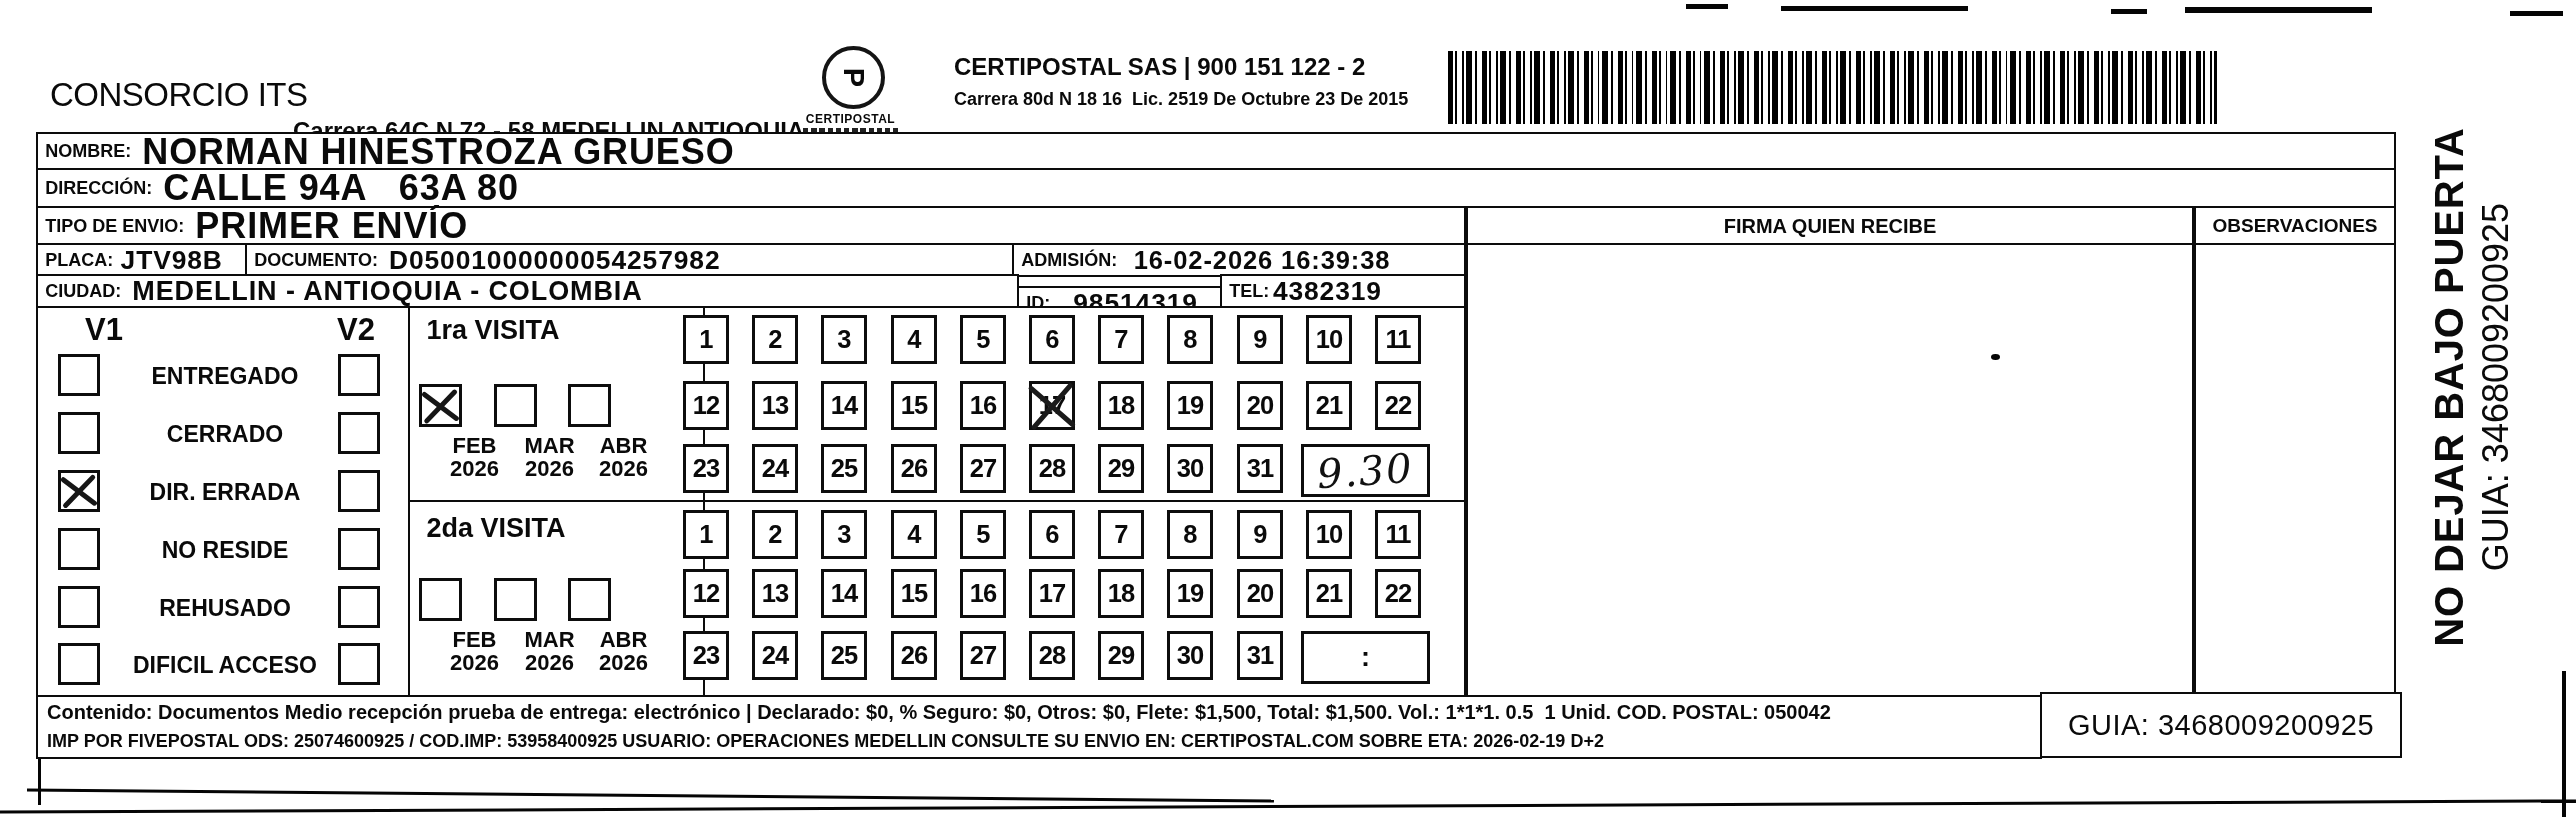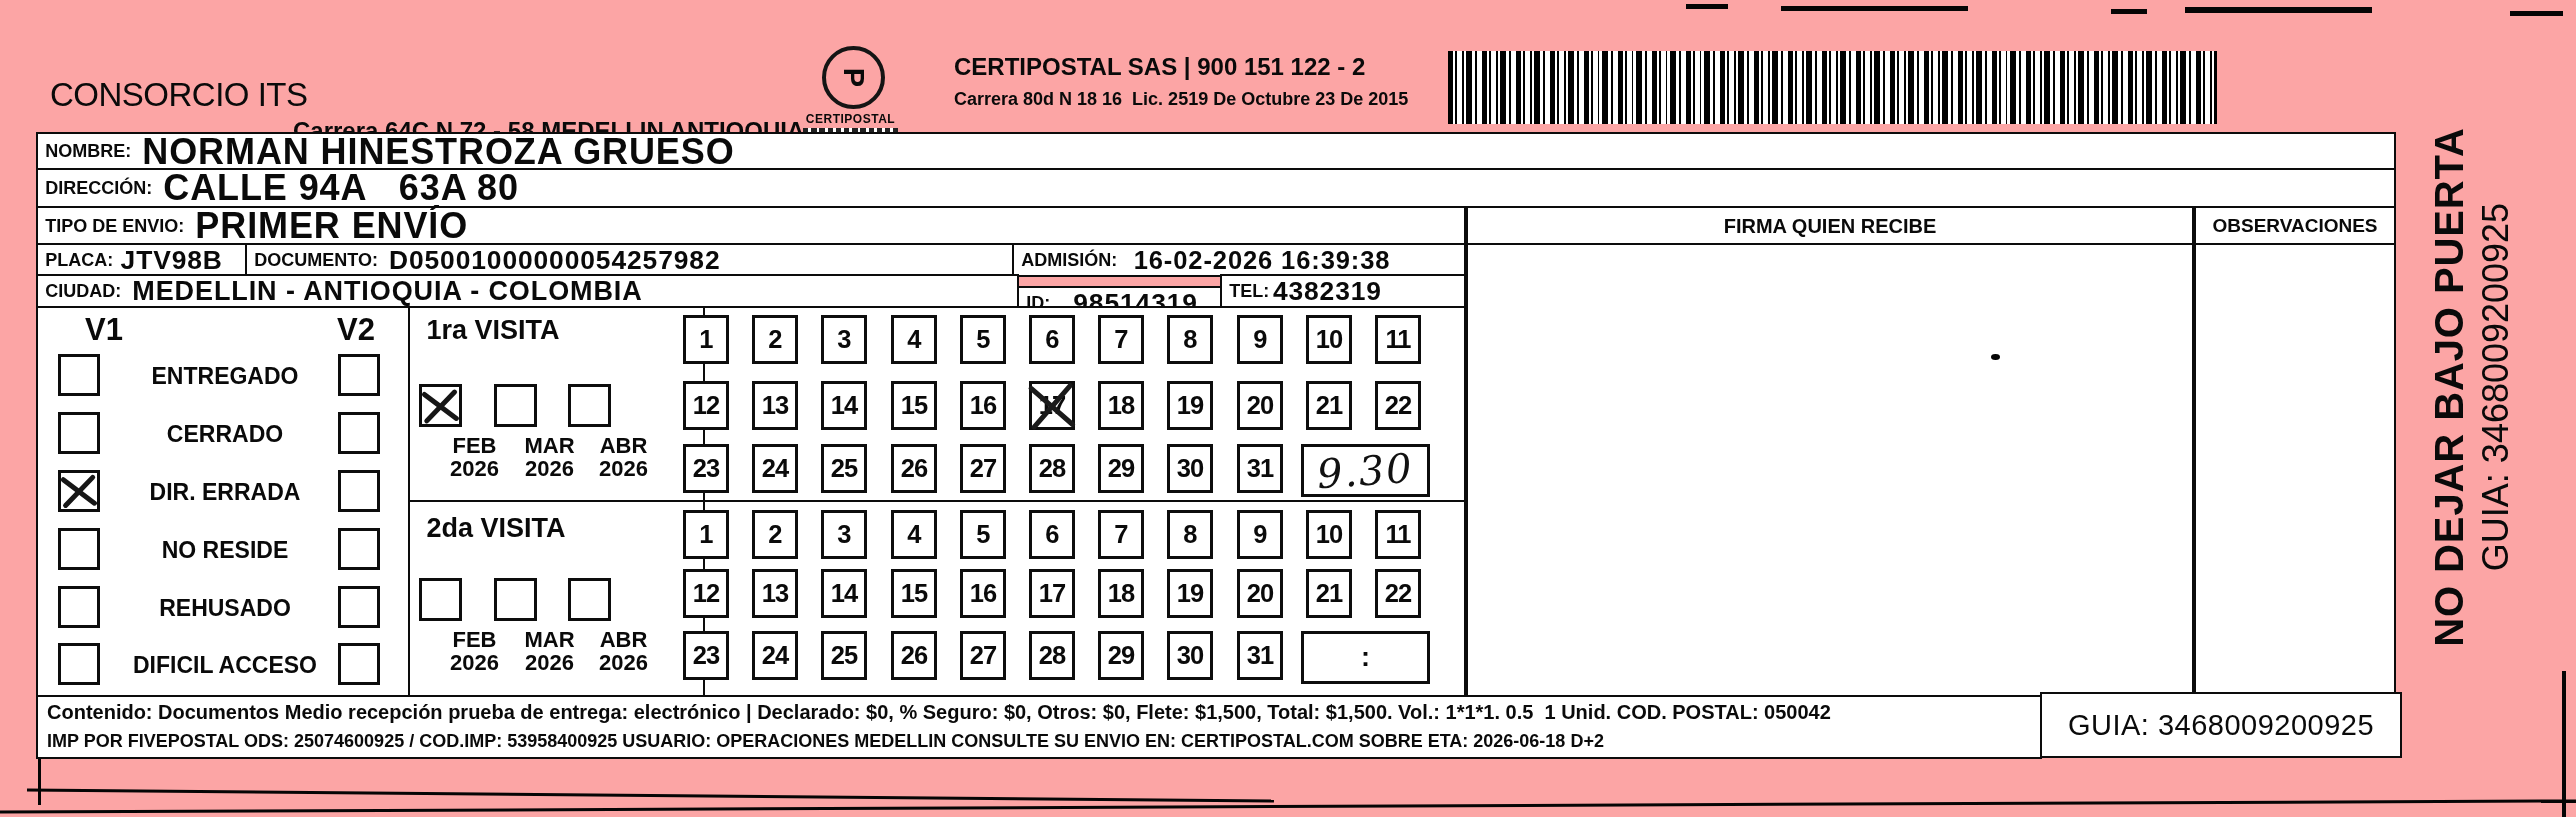--- a/index.html
+++ b/index.html
@@ -1,16 +1,16 @@
 <!DOCTYPE html>
 <html style="font-size:14.6px"><head>
 <meta charset="utf-8">
 <style>
   html,body{margin:0;padding:0;background:#e8e8e8;}
-  .page{position:relative;width:2576px;height:818px;background:#fca5a5;overflow:hidden;
+  .page{position:relative;width:2576px;height:818px;background:#ffffff;overflow:hidden;
         font-family:"Liberation Sans",sans-serif;color:#0a0a0a;}
   .abs{position:absolute;}
   .cell{position:absolute;border:2.7px solid #0c0c0c;box-sizing:border-box;background:#fff;
         display:flex;align-items:center;padding-left:7.3px;gap:11px;}
   .flabel{font-weight:700;font-size:18px;letter-spacing:0px;white-space:pre;}
   .fval{font-weight:700;font-size:36px;letter-spacing:0.9px;white-space:pre;}
   .box{position:absolute;border:2.7px solid #0c0c0c;box-sizing:border-box;background:#fff;}
   .hdrcell{position:absolute;border:2.7px solid #0c0c0c;box-sizing:border-box;background:#fff;
            display:flex;align-items:center;justify-content:center;font-weight:700;font-size:20px;}
   .cb{position:absolute;width:42px;height:42px;border:3.6px solid #0d0d0d;box-sizing:border-box;background:#fff;}
@@ -371,21 +371,21 @@
       </div>
     </div>
 
   <div class="side-note">
     <div class="l1">NO DEJAR BAJO PUERTA</div>
     <div class="l2">GUIA: 3468009200925</div>
   </div>
 
   <div class="box" style="left:36px;top:695px;width:2006px;height:64px;">
     <div class="footer-line" style="top:3.6px;font-size:20px;text-align:center;">Contenido: Documentos Medio recepción prueba de entrega: electrónico | Declarado: $0, % Seguro: $0, Otros: $0, Flete: $1,500, Total: $1,500. Vol.: 1*1*1. 0.5  1 Unid. COD. POSTAL: 050042</div>
-    <div class="footer-line" style="top:34px;font-size:18px;">IMP POR FIVEPOSTAL ODS: 25074600925 / COD.IMP: 53958400925 USUARIO: OPERACIONES MEDELLIN CONSULTE SU ENVIO EN: CERTIPOSTAL.COM SOBRE ETA: 2026-06-18 D+2</div>
+    <div class="footer-line" style="top:34px;font-size:18px;">IMP POR FIVEPOSTAL ODS: 25074600925 / COD.IMP: 53958400925 USUARIO: OPERACIONES MEDELLIN CONSULTE SU ENVIO EN: CERTIPOSTAL.COM SOBRE ETA: 2026-02-19 D+2</div>
   </div>
   <div class="box" style="left:2040px;top:692px;width:362px;height:66px;display:flex;align-items:center;justify-content:center;">
     <span style="font-size:29px;font-weight:400;letter-spacing:0.5px;">GUIA: 3468009200925</span>
   </div>
 
   <div class="artifact" style="left:1686px;top:3.6px;width:42px;height:5.5px;"></div>
   <div class="artifact" style="left:1781px;top:5.5px;width:187px;height:5.5px;"></div>
   <div class="artifact" style="left:2111px;top:9px;width:36px;height:4.6px;"></div>
   <div class="artifact" style="left:2185px;top:7.3px;width:187px;height:5.5px;"></div>
   <div class="artifact" style="left:2510px;top:11px;width:53px;height:4.6px;"></div>

